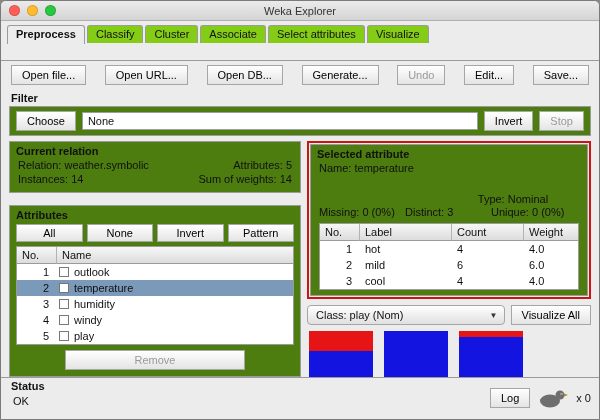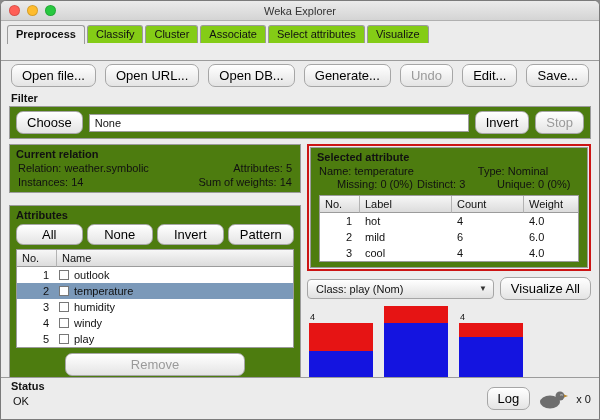--- a/index.html
+++ b/index.html
@@ -42,23 +42,23 @@
     padding: 2px 8px 3px 8px;
     background: #84cc16;
     border: 1px solid #9b9b9b; border-bottom: none;
     border-radius: 3px 3px 0 0;
     cursor: default; white-space: nowrap;
   }
   .tab.active { background: #ececec; font-weight: bold; position: relative; top: 1px; padding-bottom: 4px; }
   
   .btn {
     font-family: "Liberation Sans", sans-serif;
-    font-size: 13px;
+    font-size: 11px;
     padding: 3px 10px;
-    border: 1px solid #a6a6a6; border-radius: 7px;
+    border: 1px solid #a6a6a6; border-radius: 0;
     background: linear-gradient(#ffffff, #e4e4e4);
     box-shadow: inset 0 1px 0 rgba(255,255,255,.6);
     white-space: nowrap; cursor: default;
   }
   .btn.disabled { color: #9a9a9a; }
   
   .toolbar {
     flex: 0 0 28px; display: flex; align-items: center;
     justify-content: space-between; padding: 0 10px; gap: 4px;
   }
@@ -102,22 +102,22 @@
   .checkbox {
     width: 10px; height: 10px; background: #fff;
     border: 1px solid #777; display: inline-block; flex: 0 0 10px;
   }
   .remove-row { padding: 5px 6px 6px 6px; text-align: center; }
   .remove-row .btn { width: 180px; }
   
   .red-wrap { border: 2px solid #cc1414; padding: 1px; }
   .sa { padding-bottom: 5px; }
   .sa-line1 { display: flex; padding: 1px 10px 0 8px; }
-  .sa-line1 .left { flex: 1.6; } .sa-line1 .right { flex: 1; }
-  .sa-line2 { display: flex; padding: 1px 10px 2px 8px; margin-left: 18px; }
+  .sa-line1 .left { flex: 1.6; } .sa-line1 .right { flex: 1; margin-top: 31px; }
+  .sa-line2 { display: flex; padding: 1px 10px 2px 8px; }
   .sa-line2 span { flex: 1; white-space: nowrap; }
   .stat-table { margin: 3px 8px 0 8px; background: #fff; border: 1px solid #9b9b9b; }
   .stat-row { display: flex; height: 16px; align-items: center; }
   .sc0 { width: 40px; text-align: right; padding-right: 8px; }
   .sc1 { width: 92px; padding-left: 5px; }
   .sc2 { width: 72px; padding-left: 5px; }
   .sc3 { flex: 1; padding-left: 5px; }
   .stat-th { display: flex; }
   .stat-th .th { padding: 2px 5px; }
   .stat-th .h0 { width: 40px; text-align: left; }

